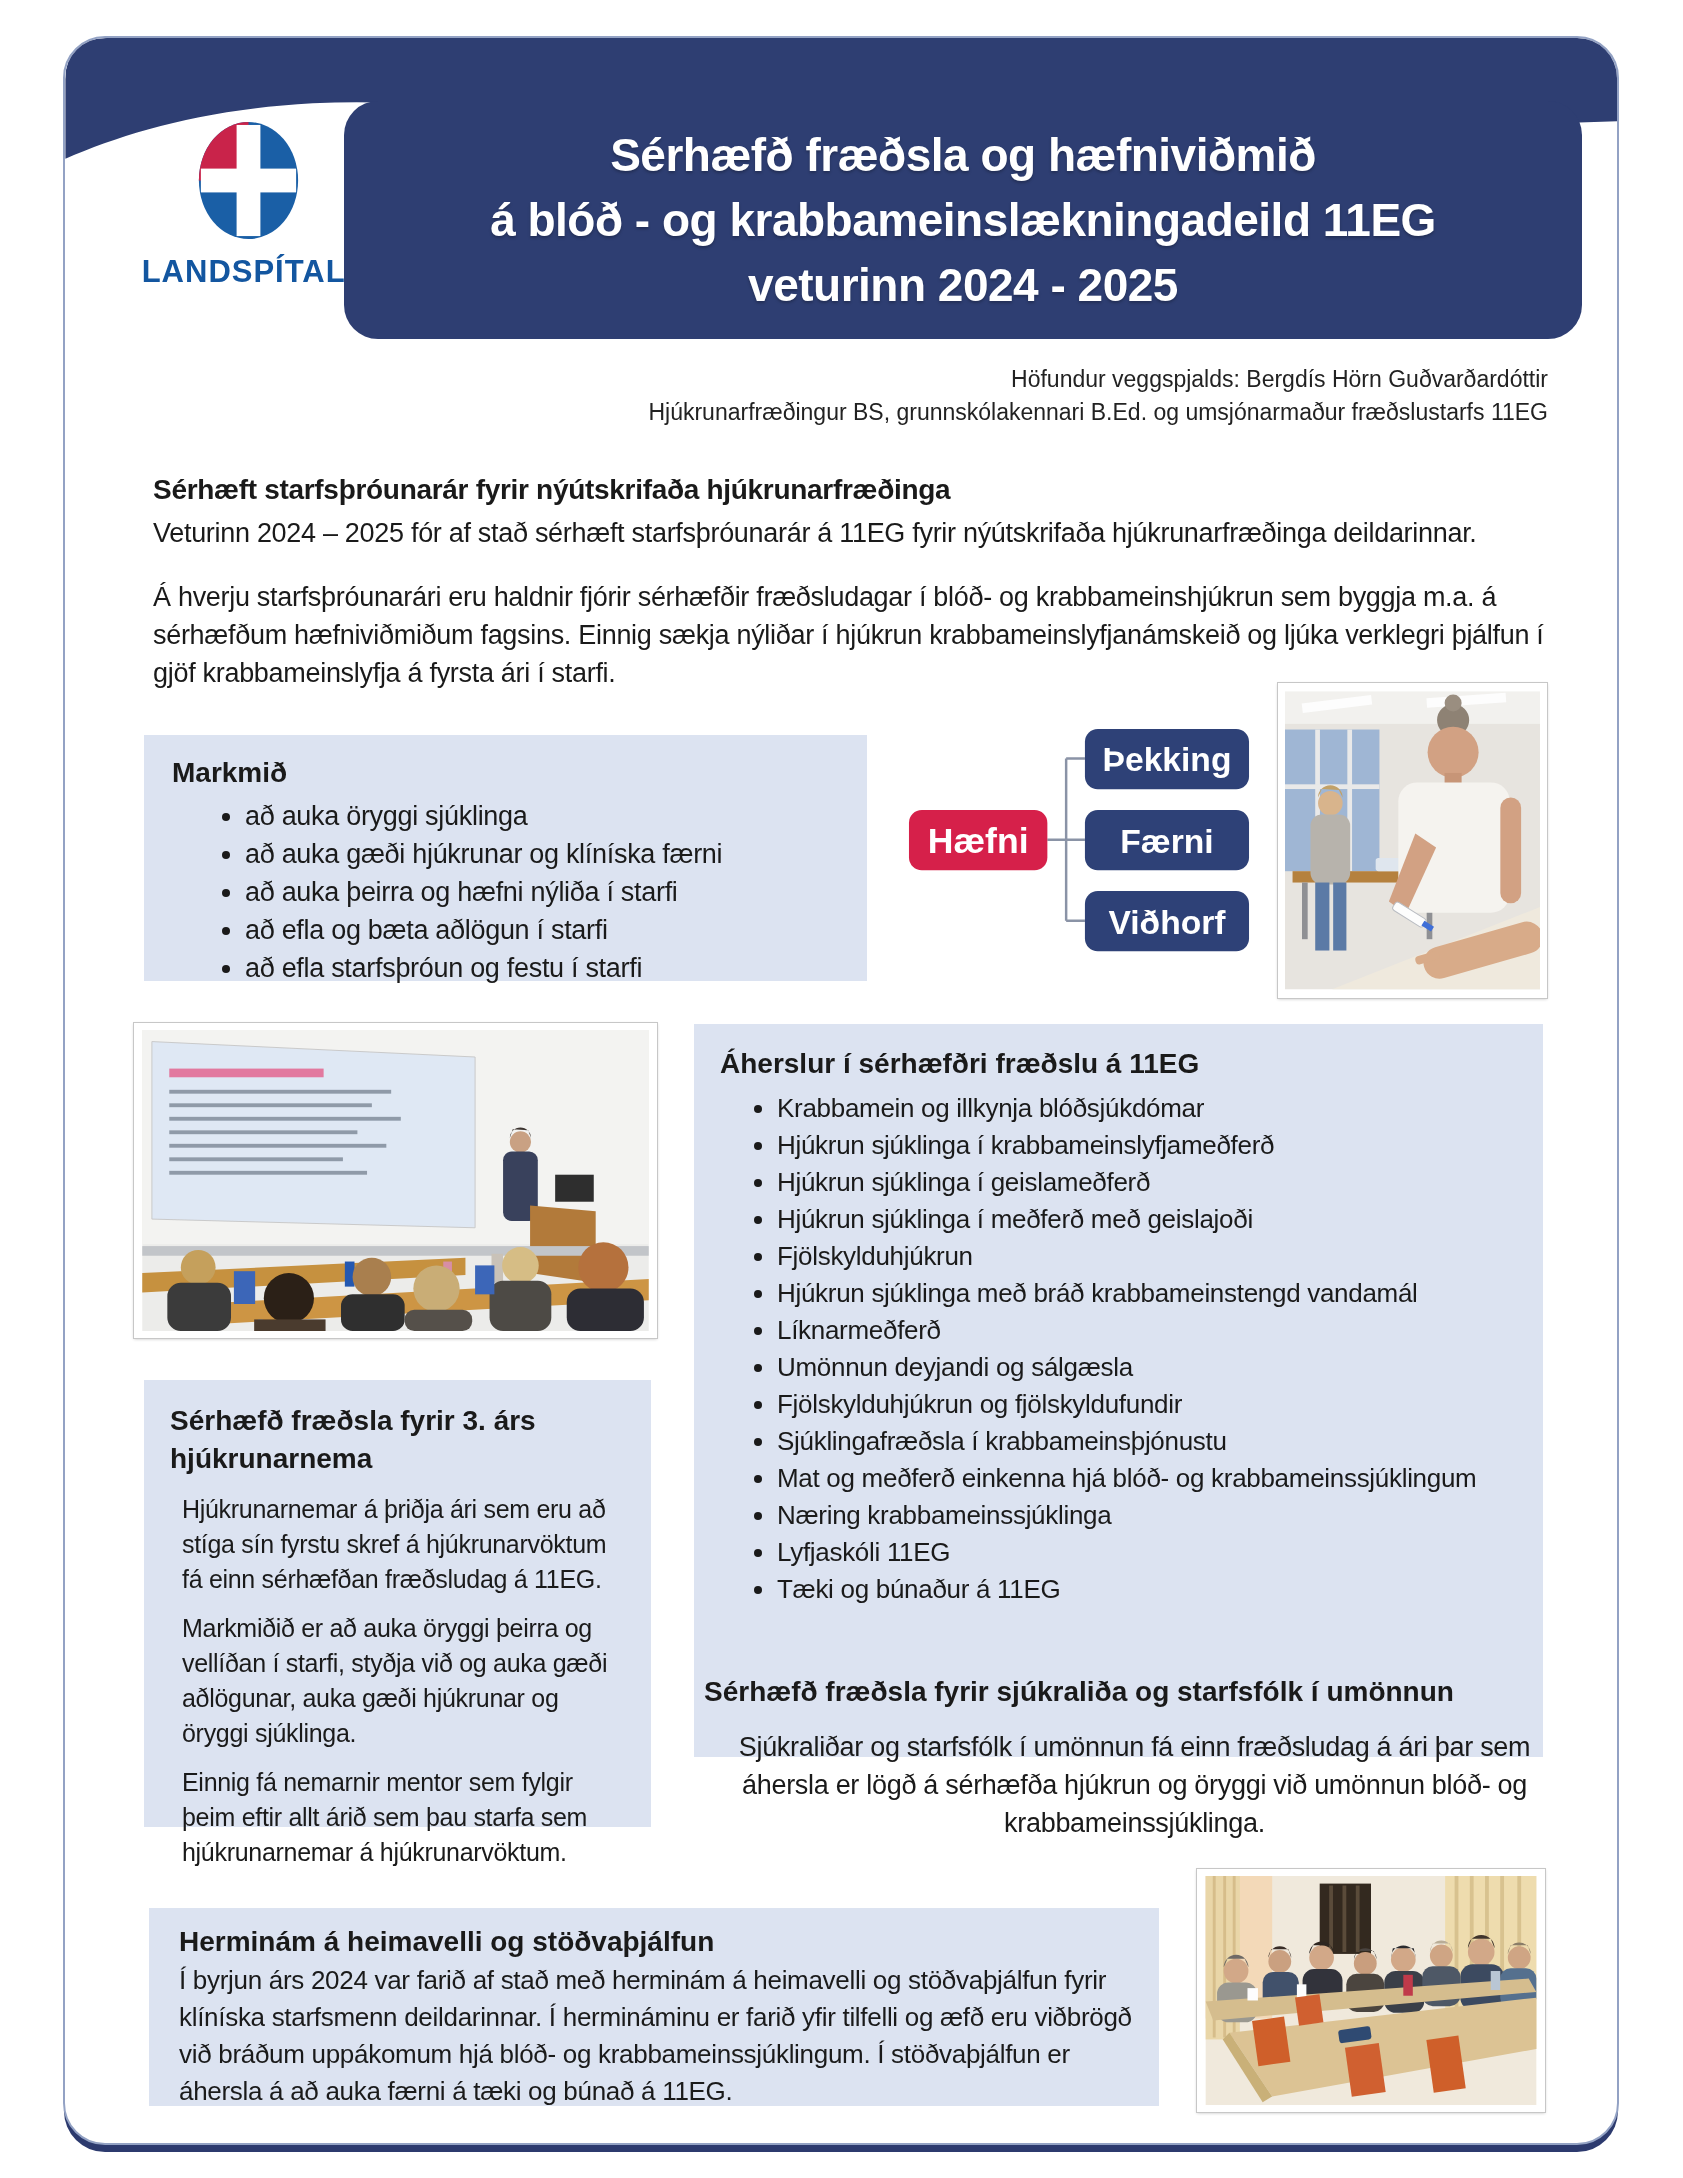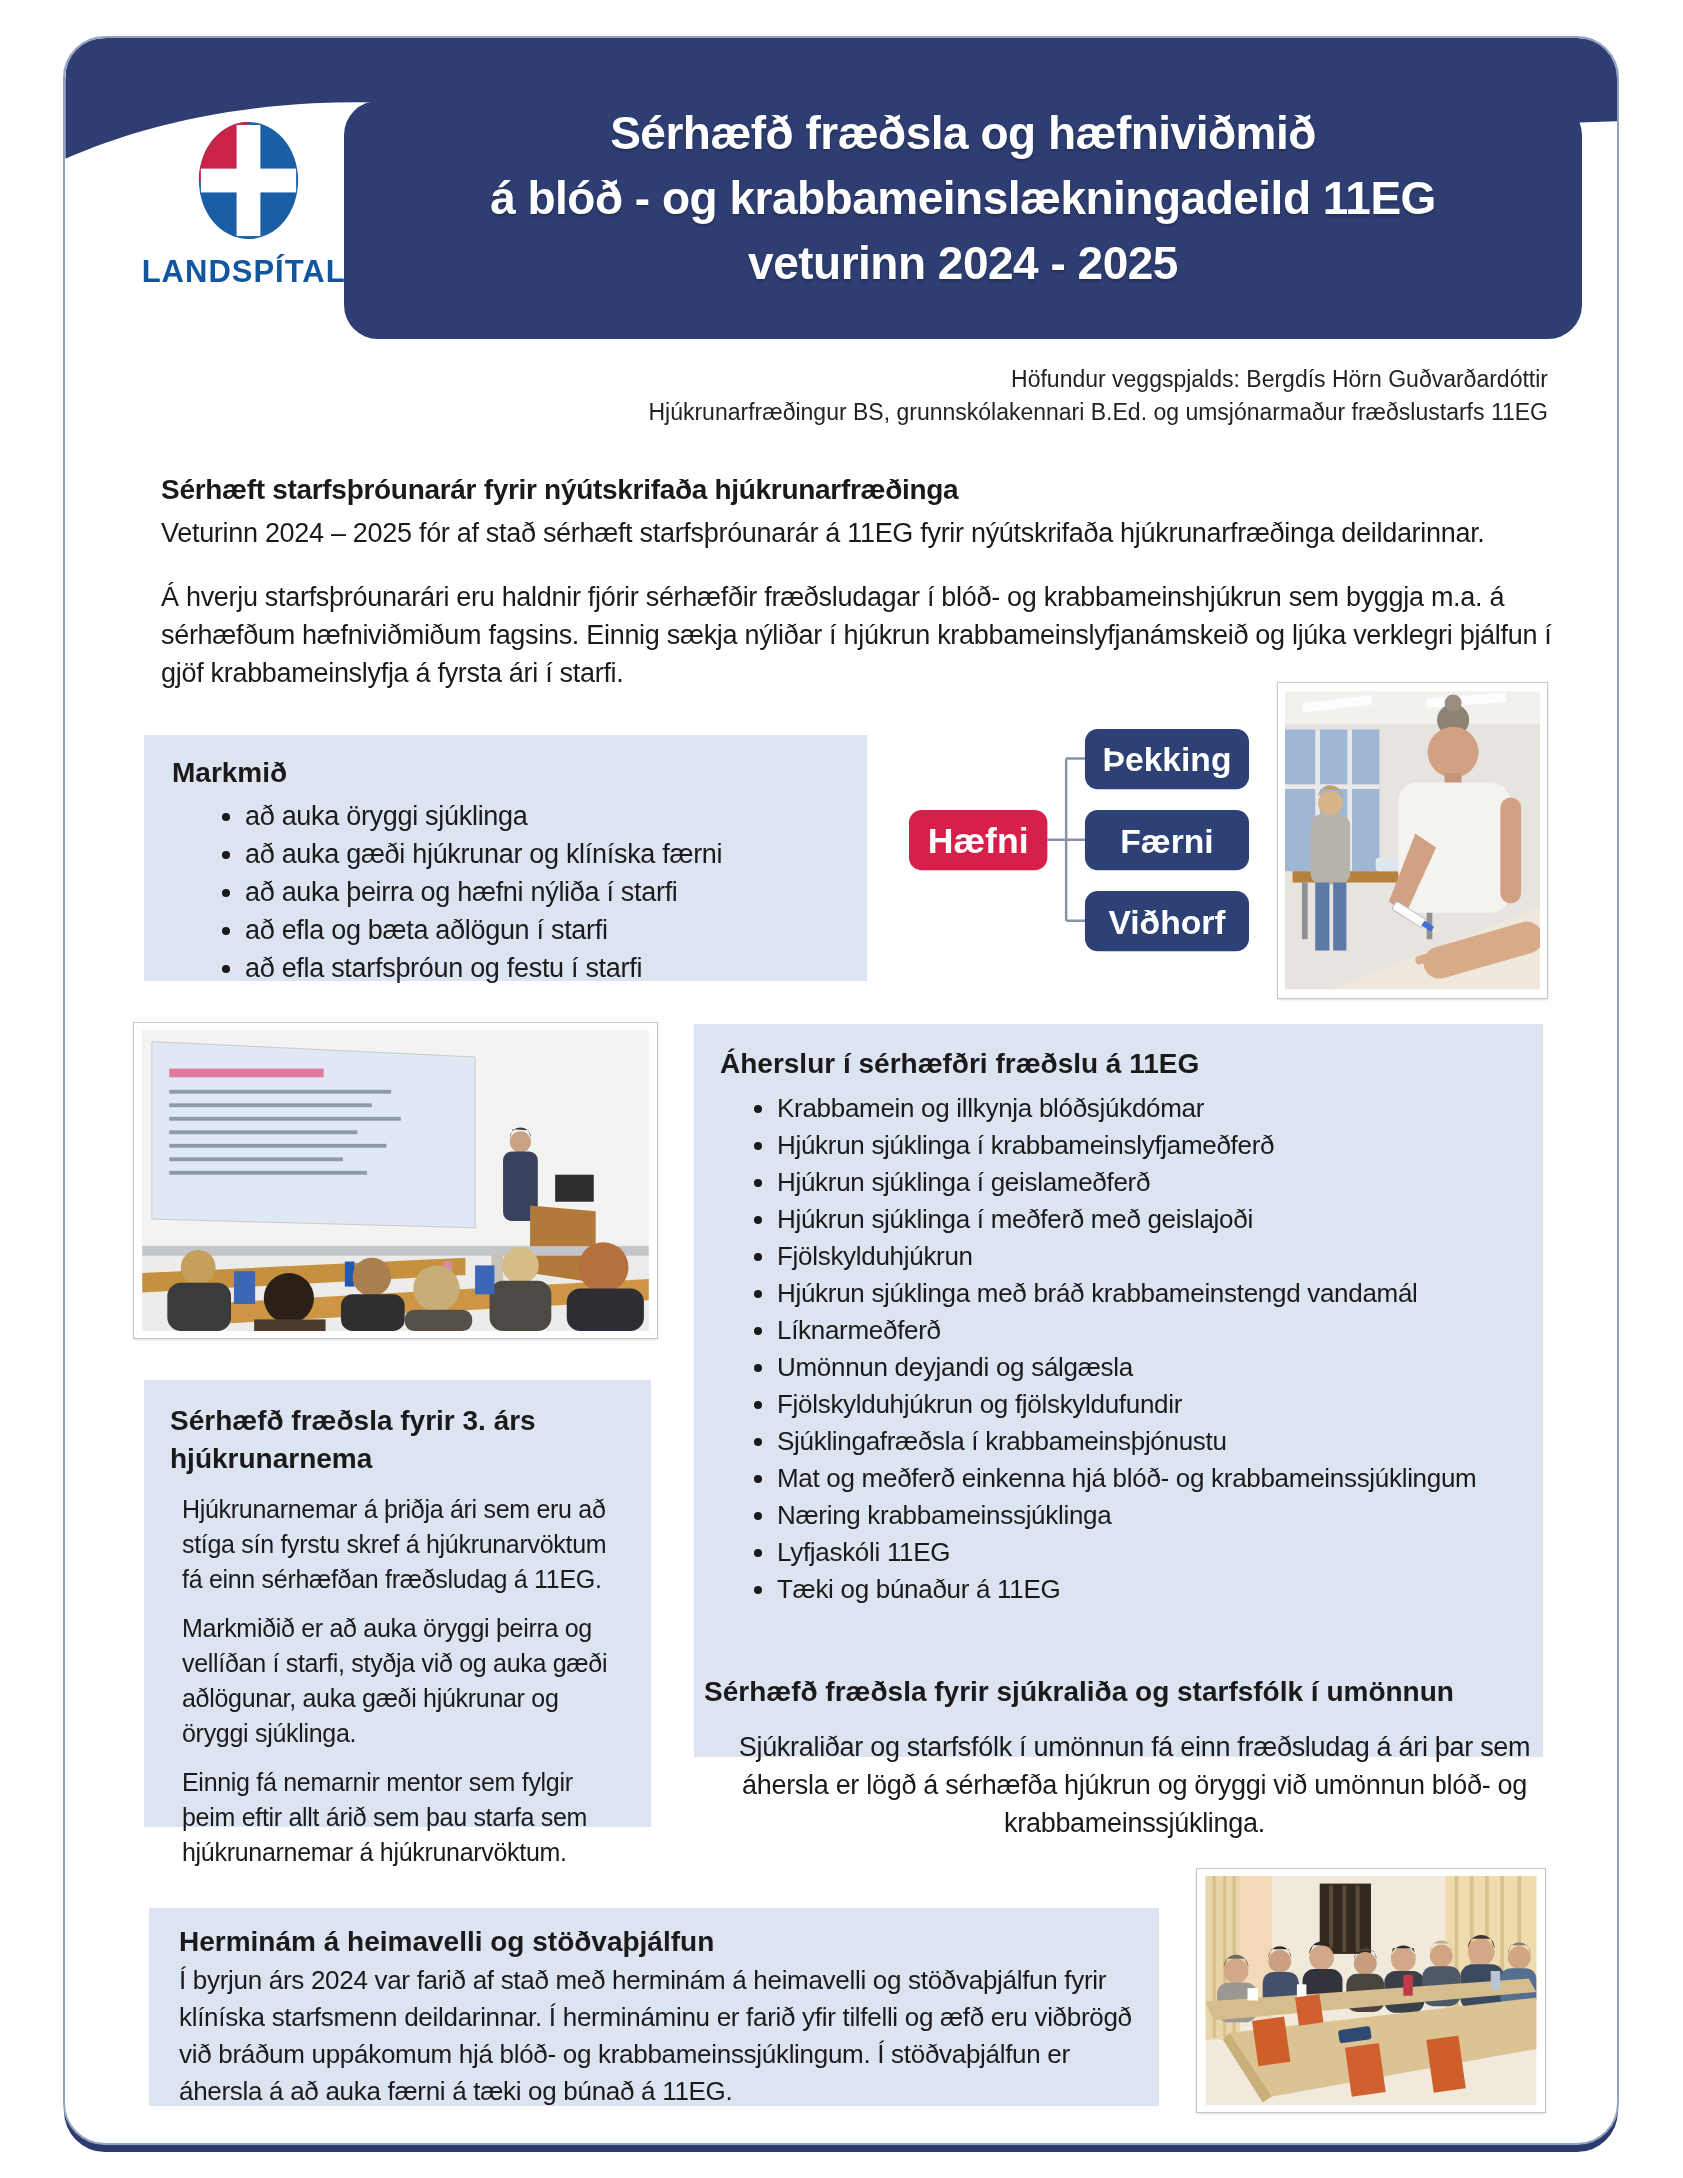--- a/index.html
+++ b/index.html
@@ -7,31 +7,31 @@
     font-family:"Liberation Sans", sans-serif; color:#1a1a1a; }
   .card { position:absolute; left:63px; top:36px; width:1556px; height:2109px;
     background:#fff; border:2px solid #93a2c4; border-radius:42px;
     box-shadow:0 8px 0 -1px #2c3a6e; overflow:hidden; }
   .abs { position:absolute; }
 
   
   .header-svg { left:0; top:0; width:1554px; height:277px; }
   .title-banner { left:279px; top:63px; width:1238px; height:238px;
     background:#2e3e72; border-radius:34px; color:#fff; text-align:center;
-    display:flex; flex-direction:column; justify-content:flex-start;
+    display:flex; flex-direction:column; justify-content:center;
     font-weight:700; font-size:46px; line-height:65px; letter-spacing:-0.5px;
     text-shadow:0 2px 3px rgba(0,0,0,.25); }
   .logo-wrap { left:40px; top:81px; width:287px; text-align:center; }
   .logo-text { margin-top:6px; color:#1356a0; font-weight:700; font-size:31px;
     letter-spacing:1px; }
   .credits { right:69px; top:325px; width:1089px; text-align:right;
     font-size:23px; line-height:33px; color:#222; }
 
   
-  .intro { left:96px; top:434px; width:1406px; font-size:27px; line-height:38px;
+  .intro { left:88px; top:434px; width:1406px; font-size:27px; line-height:38px;
     letter-spacing:-0.3px; }
   .intro h2 { font-size:28px; line-height:36px; margin-bottom:6px; }
   .intro p + p { margin-top:26px; }
 
   
   .bluebox { background:#dce3f1; }
   .markmid { left:79px; top:697px; width:723px; height:246px; padding:20px 24px 12px 28px; }
   .markmid h3, .aherslur h3, .thirdyear h3, .herminam h3 { font-size:28px; line-height:36px; }
   .markmid ul { margin-top:6px; padding-left:73px; }
   .markmid li { font-size:27px; line-height:38px; letter-spacing:-0.3px; }

